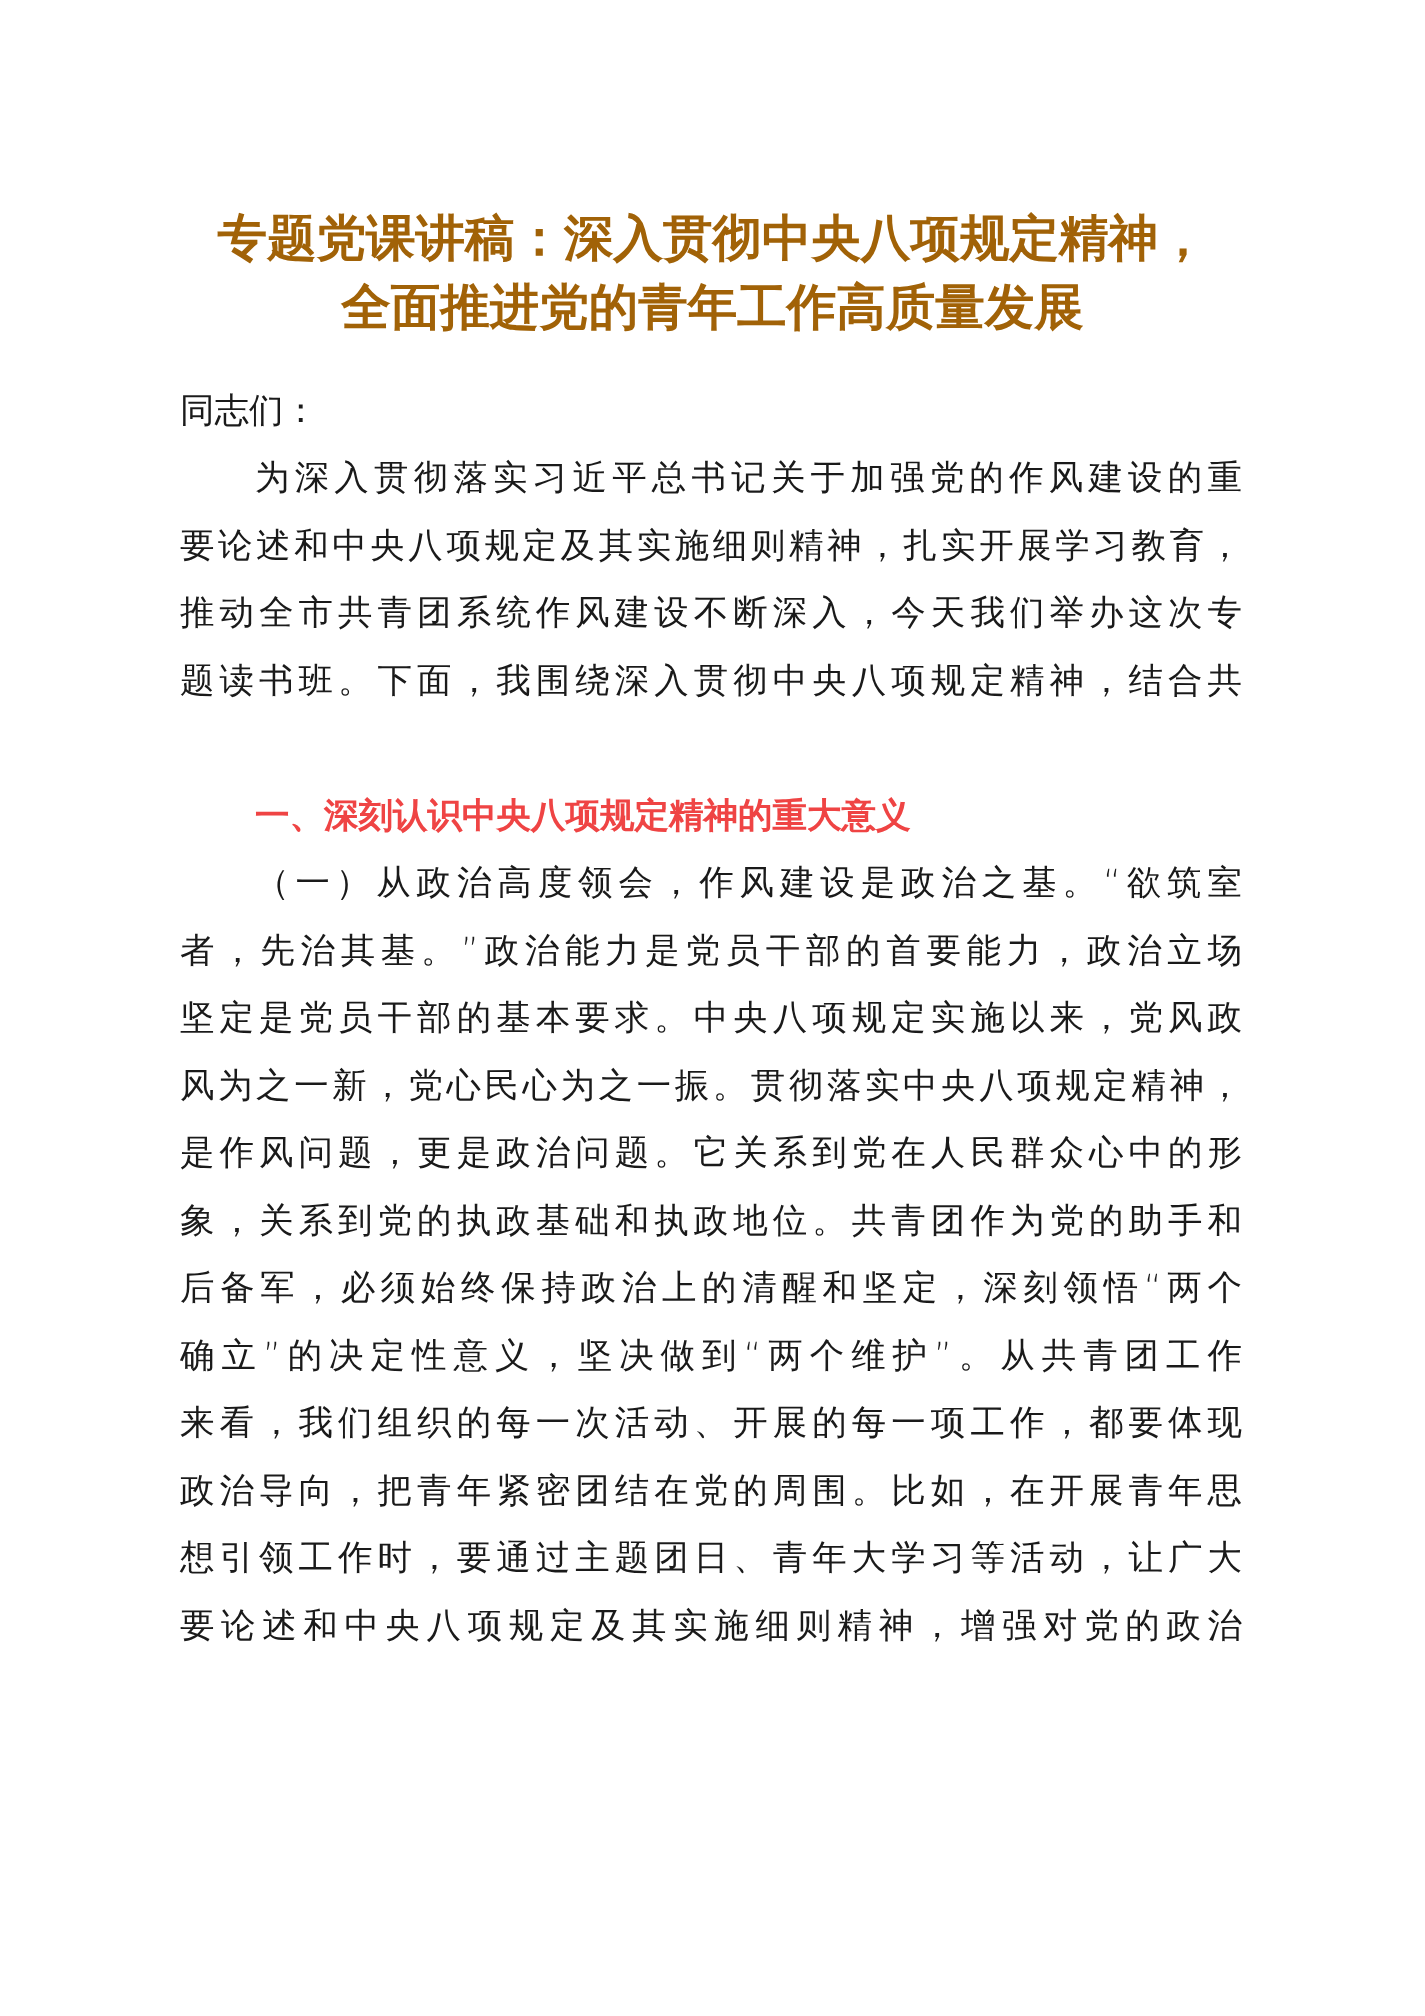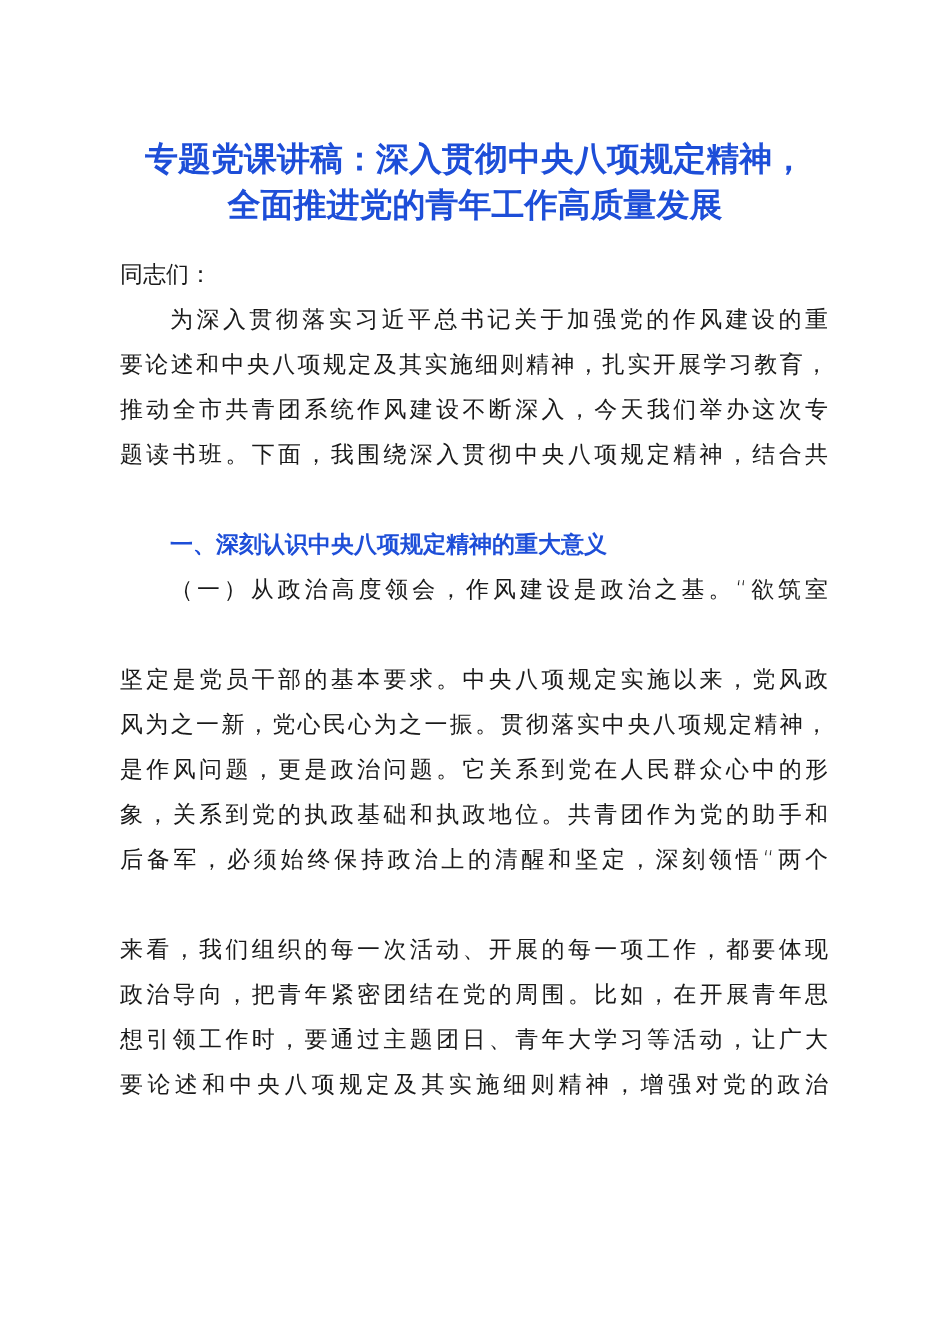--- a/index.html
+++ b/index.html
@@ -1,52 +1,54 @@
 <!DOCTYPE html>
 <html><head>
 <meta charset="utf-8">
 <style>
   html, body { margin: 0; padding: 0; background: #ffffff; }
   body { width: 950px; height: 1344px; position: relative; overflow: hidden;
          font-family: "DejaVu Serif", "Liberation Serif", serif; color: #111; }
   .page { position: absolute; left: 0; top: 0; width: 950px; height: 1344px; background: #fff; }
   .title { position: absolute; left: 100px; width: 750px; text-align: center;
            font-family: "DejaVu Serif", "Liberation Serif", serif; font-weight: bold;
-           font-size: 33px; line-height: 44px; color: #1d4ed8; letter-spacing: 0px; }
+           font-size: 33px; line-height: 44px; color: #a16207; letter-spacing: 0px; }
   .title-line1 { top: 137px; }
   .title-line2 { top: 183px; }
   .line { position: absolute; left: 120px; width: 708px; height: 40px;
           font-size: 23px; line-height: 40px; white-space: nowrap;
           font-family: "DejaVu Sans", "Liberation Sans", sans-serif; font-weight: 300;
           color: #1a1a1a; text-align: justify; text-align-last: justify; }
   .line.last { text-align-last: left; }
   .line.indent { left: 170px; width: 658px; }
-  .heading1 { font-weight: bold; font-family: "DejaVu Sans", "Liberation Sans", sans-serif; color: #1d4ed8; }
+  .heading1 { font-weight: bold; font-family: "DejaVu Sans", "Liberation Sans", sans-serif; color: #ef4444; }
 </style>
 </head>
 <body>
 
 <div class="page">
 
   <div class="title title-line1">专题党课讲稿：深入贯彻中央八项规定精神，</div>
   <div class="title title-line2">全面推进党的青年工作高质量发展</div>
 
   <div class="line last" style="top:254px;">同志们：</div>
 
   <div class="line indent" style="top:299px;">为深入贯彻落实习近平总书记关于加强党的作风建设的重</div>
   <div class="line" style="top:344px;">要论述和中央八项规定及其实施细则精神，扎实开展学习教育，</div>
   <div class="line" style="top:389px;">推动全市共青团系统作风建设不断深入，今天我们举办这次专</div>
   <div class="line" style="top:434px;">题读书班。下面，我围绕深入贯彻中央八项规定精神，结合共</div>
 
   <div class="line last indent heading1" style="top:524px;">一、深刻认识中央八项规定精神的重大意义</div>
 
   <div class="line indent heading2-start" style="top:569px;">（一）从政治高度领会，作风建设是政治之基。“欲筑室</div>
+  <div class="line" style="top:614px;">者，先治其基。”政治能力是党员干部的首要能力，政治立场</div>
   <div class="line" style="top:659px;">坚定是党员干部的基本要求。中央八项规定实施以来，党风政</div>
   <div class="line" style="top:704px;">风为之一新，党心民心为之一振。贯彻落实中央八项规定精神，</div>
   <div class="line" style="top:749px;">是作风问题，更是政治问题。它关系到党在人民群众心中的形</div>
   <div class="line" style="top:794px;">象，关系到党的执政基础和执政地位。共青团作为党的助手和</div>
   <div class="line" style="top:839px;">后备军，必须始终保持政治上的清醒和坚定，深刻领悟“两个</div>
+  <div class="line" style="top:884px;">确立”的决定性意义，坚决做到“两个维护”。从共青团工作</div>
   <div class="line" style="top:929px;">来看，我们组织的每一次活动、开展的每一项工作，都要体现</div>
   <div class="line" style="top:974px;">政治导向，把青年紧密团结在党的周围。比如，在开展青年思</div>
   <div class="line" style="top:1019px;">想引领工作时，要通过主题团日、青年大学习等活动，让广大</div>
   <div class="line" style="top:1064px;">要论述和中央八项规定及其实施细则精神，增强对党的政治</div>
 
 </div>
 
 </body></html>

